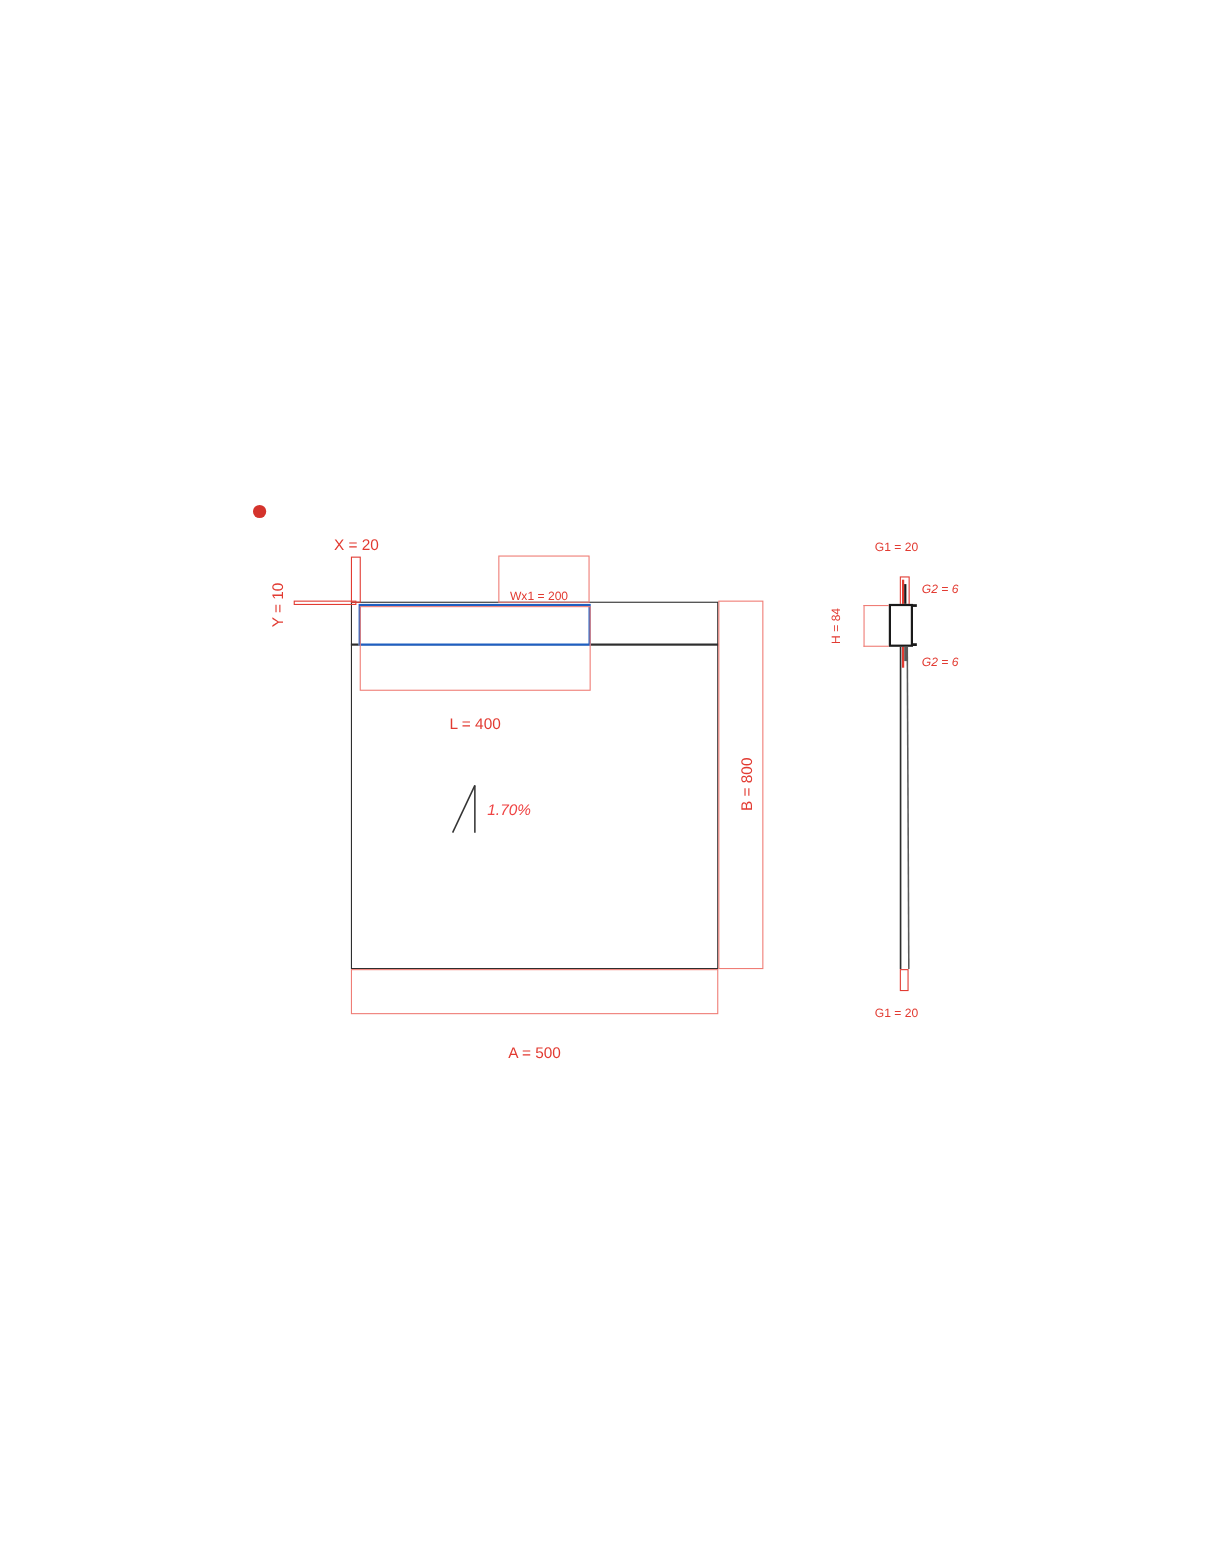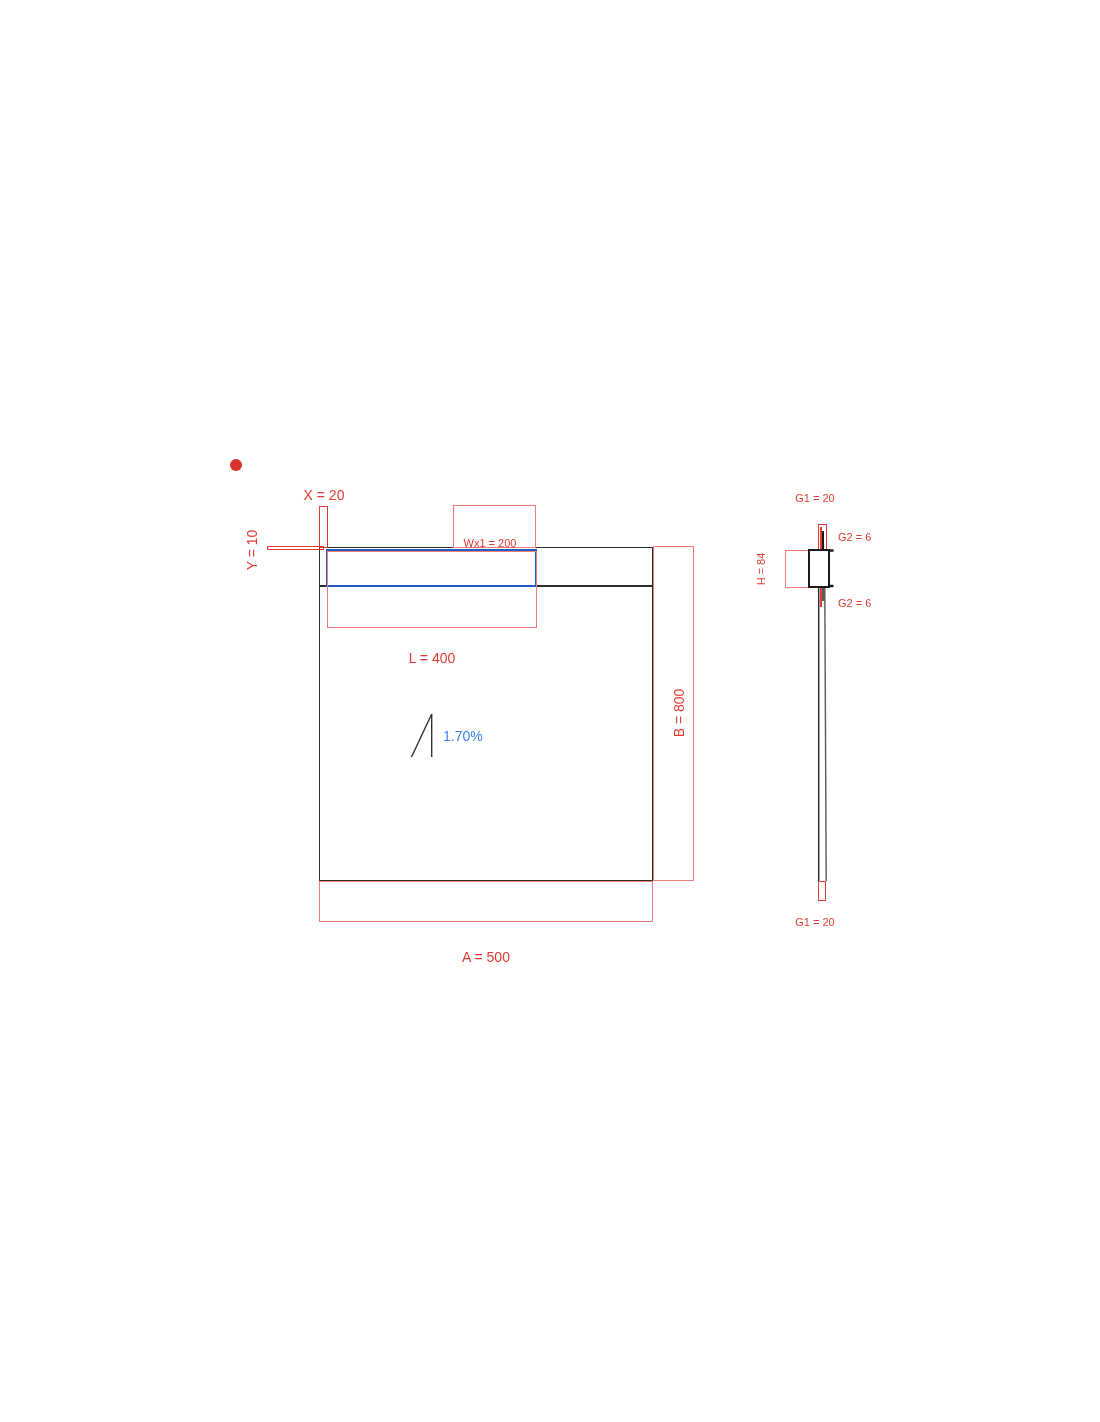--- a/index.html
+++ b/index.html
@@ -20,22 +20,22 @@
   
   .dimbox{position:absolute;border:1px solid var(--c-red_light);background:transparent;}
   .dimbox.strong{border-color:var(--c-red);}
   
   .lbl{
     position:absolute;color:var(--c-red);font-size:14px;line-height:1;
     white-space:nowrap;transform:translate(-50%,-50%);
   }
   .lbl.sm{font-size:11px;}
   .lbl.rot{transform:translate(-50%,-50%) rotate(-90deg);}
-  .lbl.anchor-left{transform:translate(0,-50%);}
-  .lbl.dark{color:#3b82f6;}
+  .lbl.anchor-left{transform:translate(0,-50%);font-style:italic;}
+  .lbl.dark{color:#ef4444;}
   
   .square{
     position:absolute;left:319px;top:547px;width:334px;height:334px;
     border:1.5px solid var(--c-line);background:#ffffff;
   }
   .drain-edge{
     position:absolute;left:319px;top:584.5px;width:334px;height:2px;
     background:var(--c-line);
   }
   .channel{

